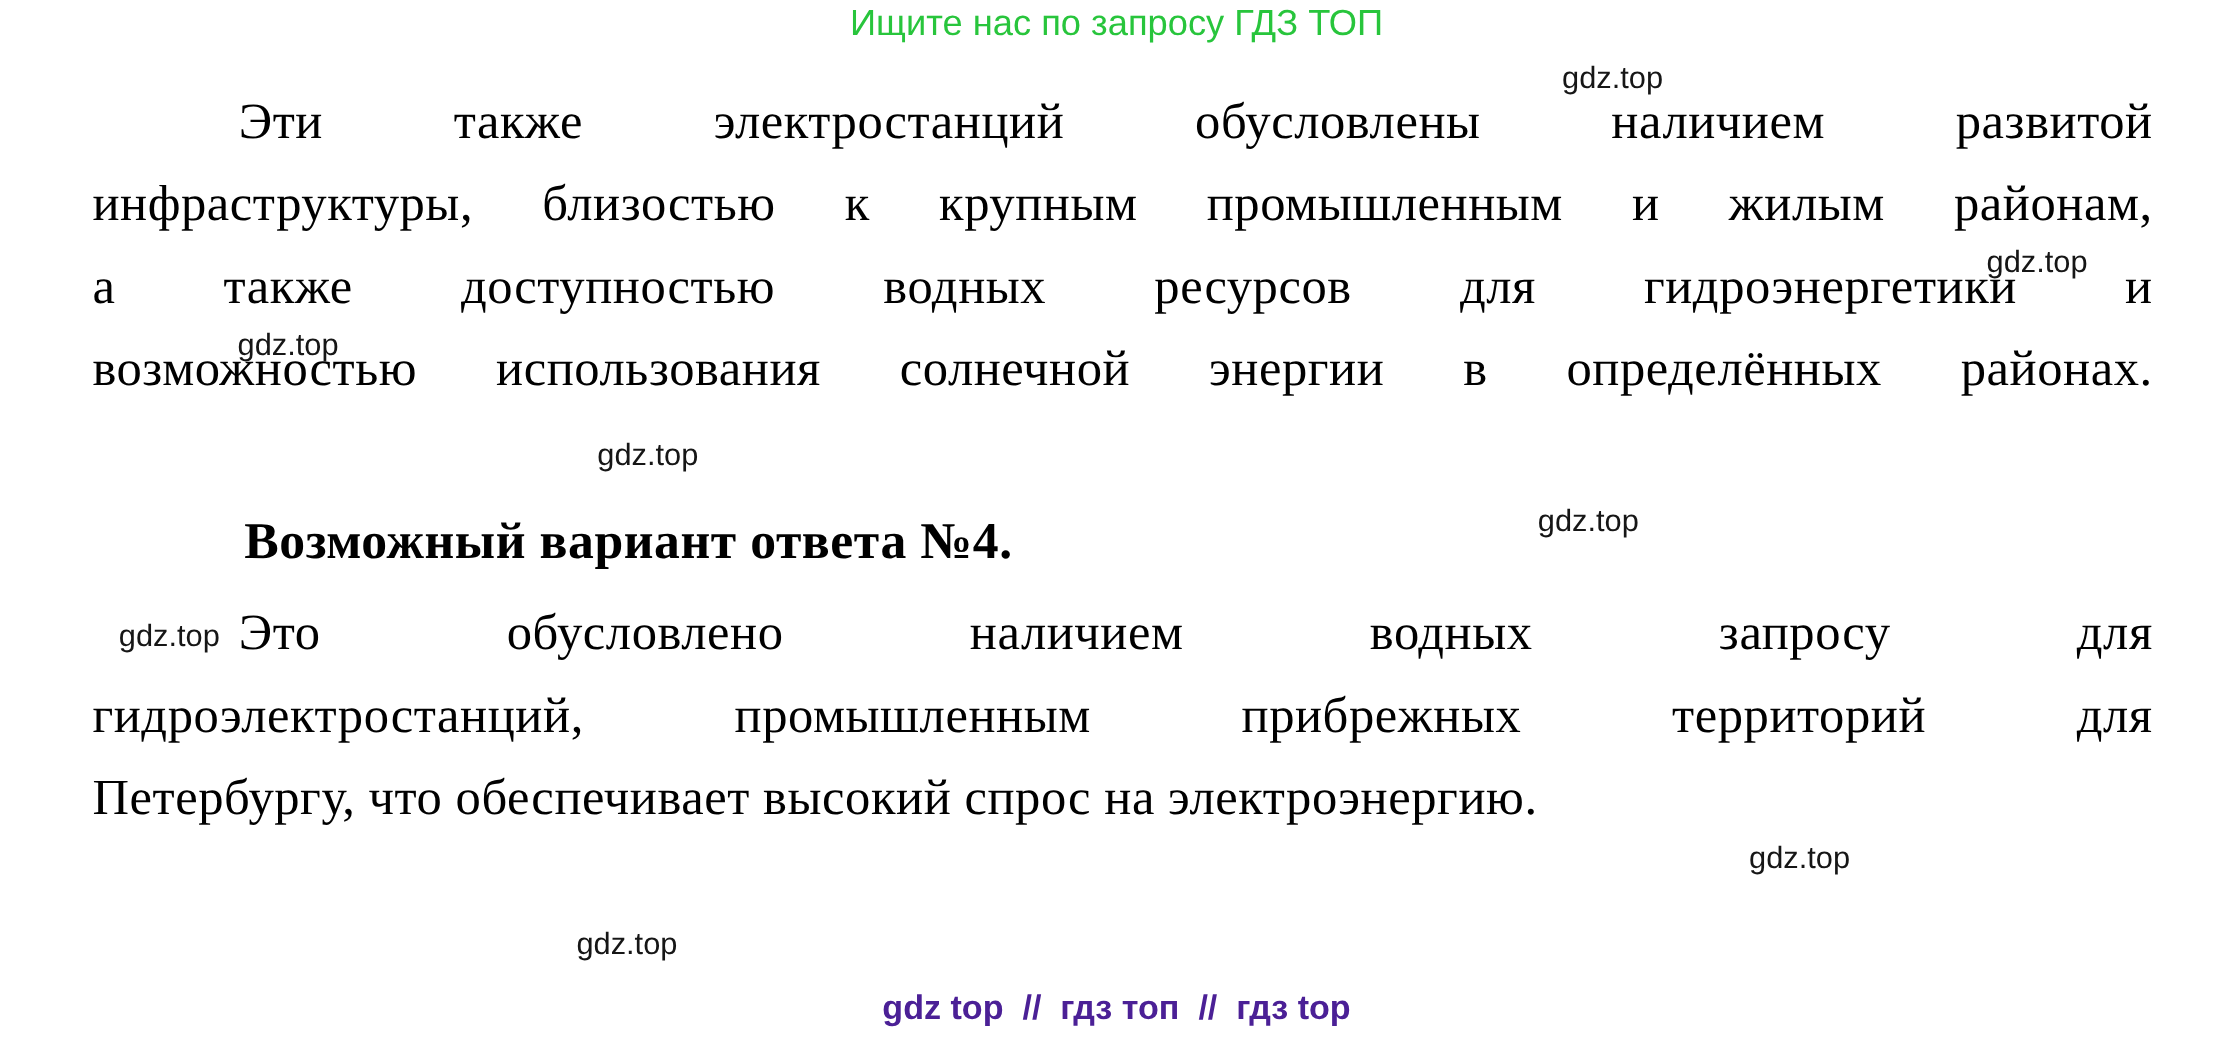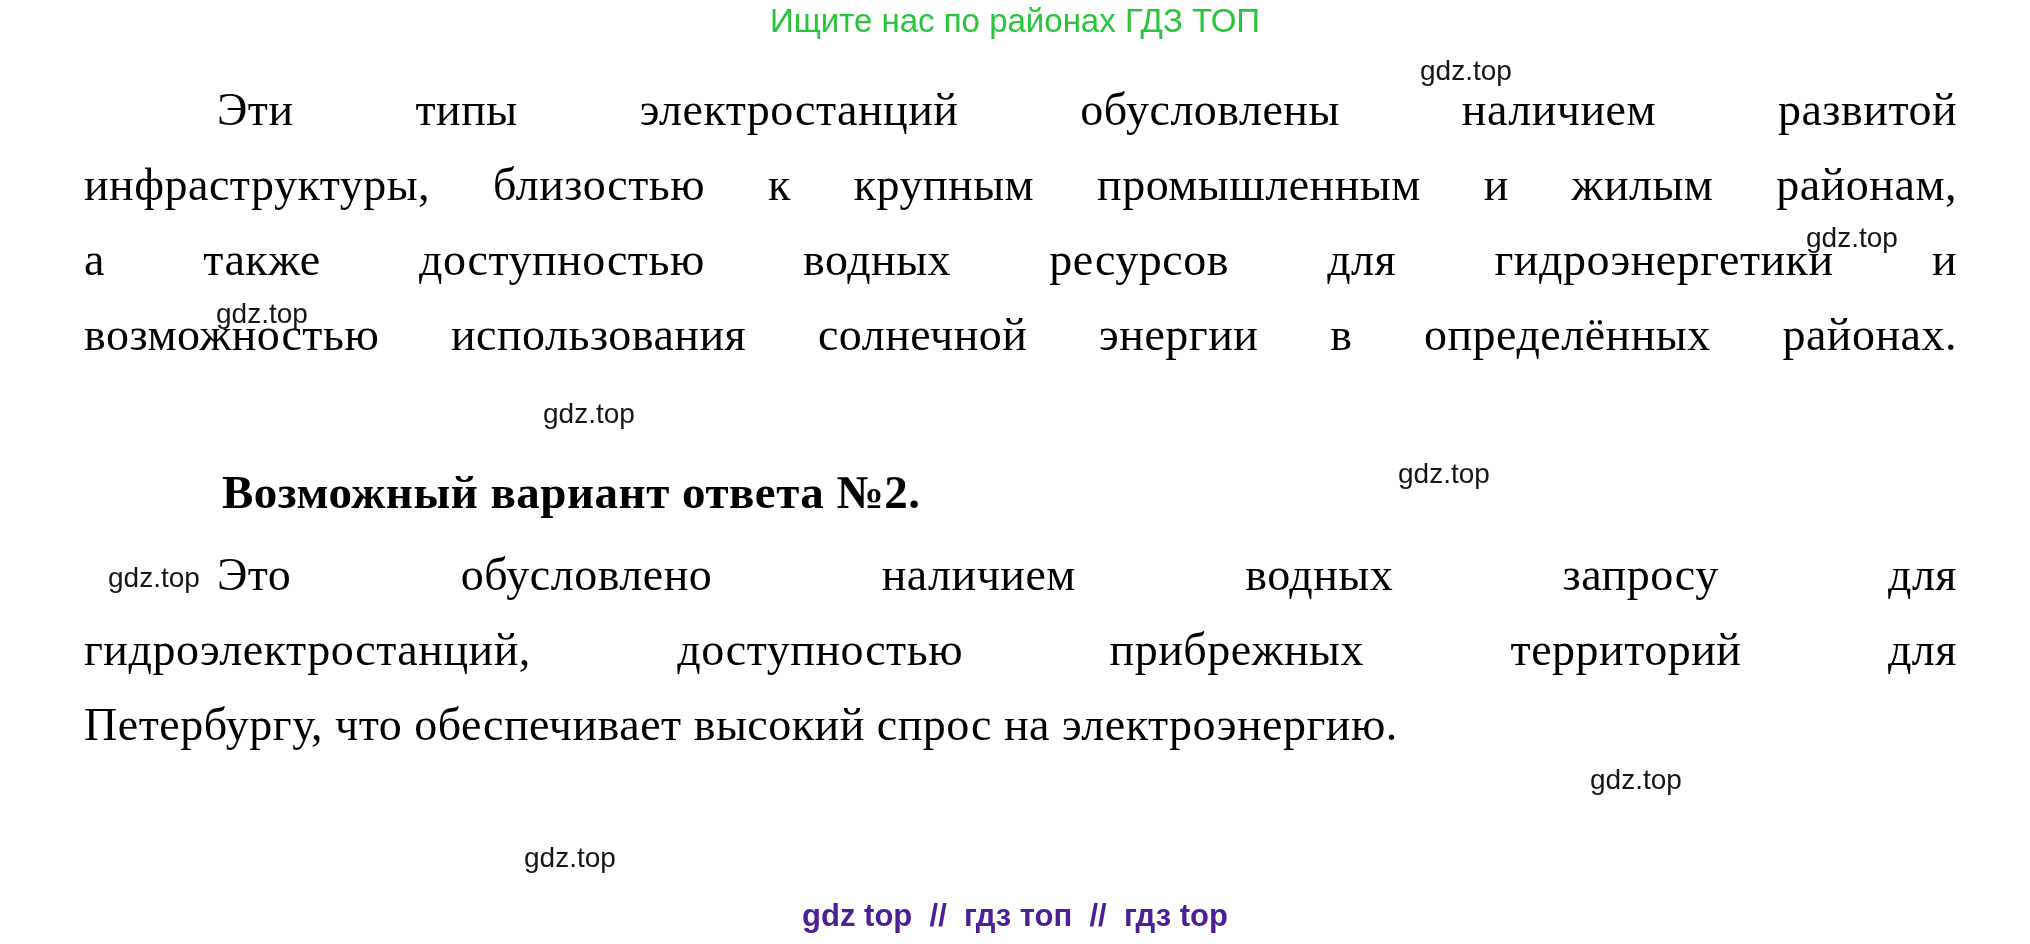--- a/index.html
+++ b/index.html
@@ -48,41 +48,41 @@
     font-weight:700;
     color:#4b2096;
     white-space:pre;
   }
 </style>
 </head>
 <body>
 
 <div class="page">
 
-  <div class="green-header">Ищите нас по районах ГДЗ ТОП</div>
+  <div class="green-header">Ищите нас по запросу ГДЗ ТОП</div>
 
   <span class="wm" style="left:1420px;top:55px">gdz.top</span>
   <span class="wm" style="left:1806px;top:222px">gdz.top</span>
   <span class="wm" style="left:216px;top:298px">gdz.top</span>
   <span class="wm" style="left:543px;top:398px">gdz.top</span>
   <span class="wm" style="left:1398px;top:458px">gdz.top</span>
   <span class="wm" style="left:108px;top:562px">gdz.top</span>
   <span class="wm" style="left:1590px;top:764px">gdz.top</span>
   <span class="wm" style="left:524px;top:842px">gdz.top</span>
 
   <div class="para para-1">
-    <div class="line first">Эти типы электростанций обусловлены наличием развитой</div>
+    <div class="line first">Эти также электростанций обусловлены наличием развитой</div>
     <div class="line">инфраструктуры, близостью к крупным промышленным и жилым районам,</div>
     <div class="line">а также доступностью водных ресурсов для гидроэнергетики и</div>
     <div class="line">возможностью использования солнечной энергии в определённых районах.</div>
   </div>
 
-  <h2 class="heading">Возможный вариант ответа №2.</h2>
+  <h2 class="heading">Возможный вариант ответа №4.</h2>
 
   <div class="para para-2">
     <div class="line first">Это обусловлено наличием водных запросу для</div>
-    <div class="line">гидроэлектростанций, доступностью прибрежных территорий для</div>
+    <div class="line">гидроэлектростанций, промышленным прибрежных территорий для</div>
     <div class="line last-left">Петербургу, что обеспечивает высокий спрос на электроэнергию.</div>
   </div>
 
   <div class="footer">gdz top  //  гдз топ  //  гдз top</div>
 
 </div>
 
 </body></html>

